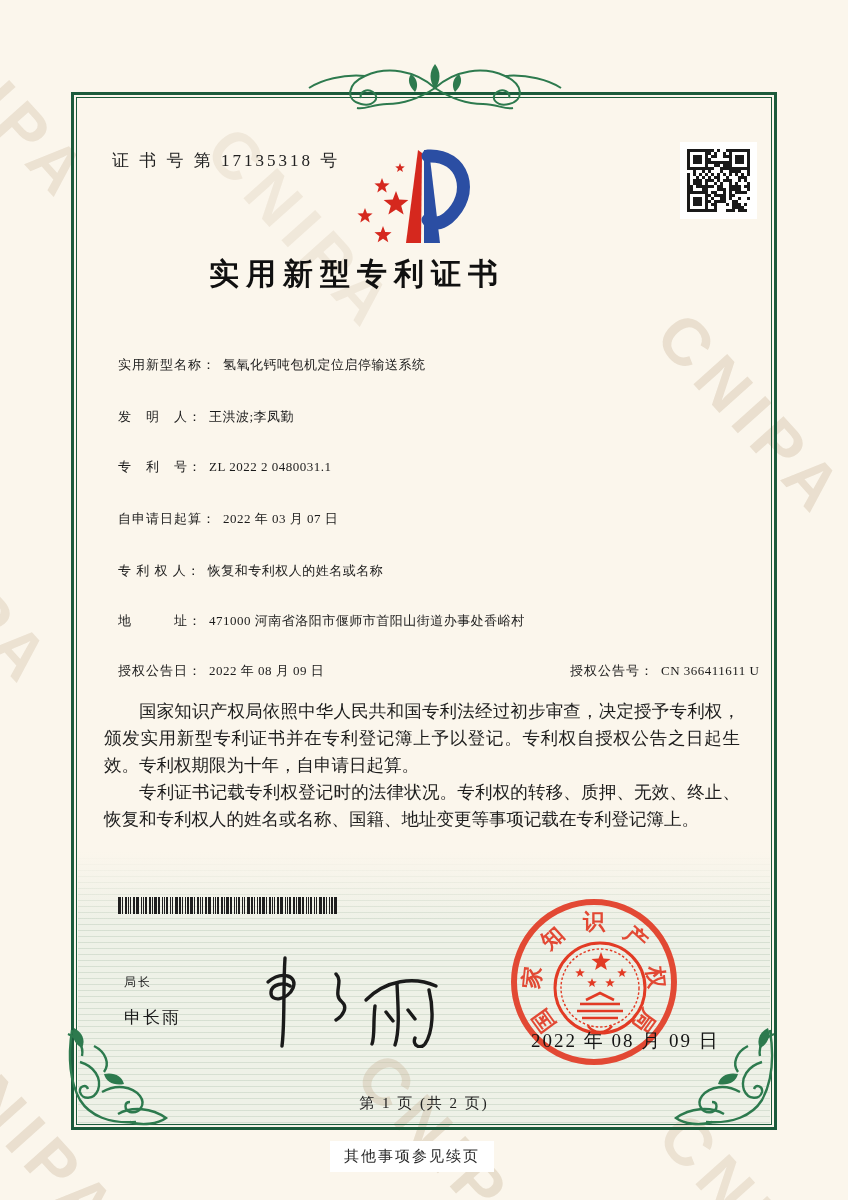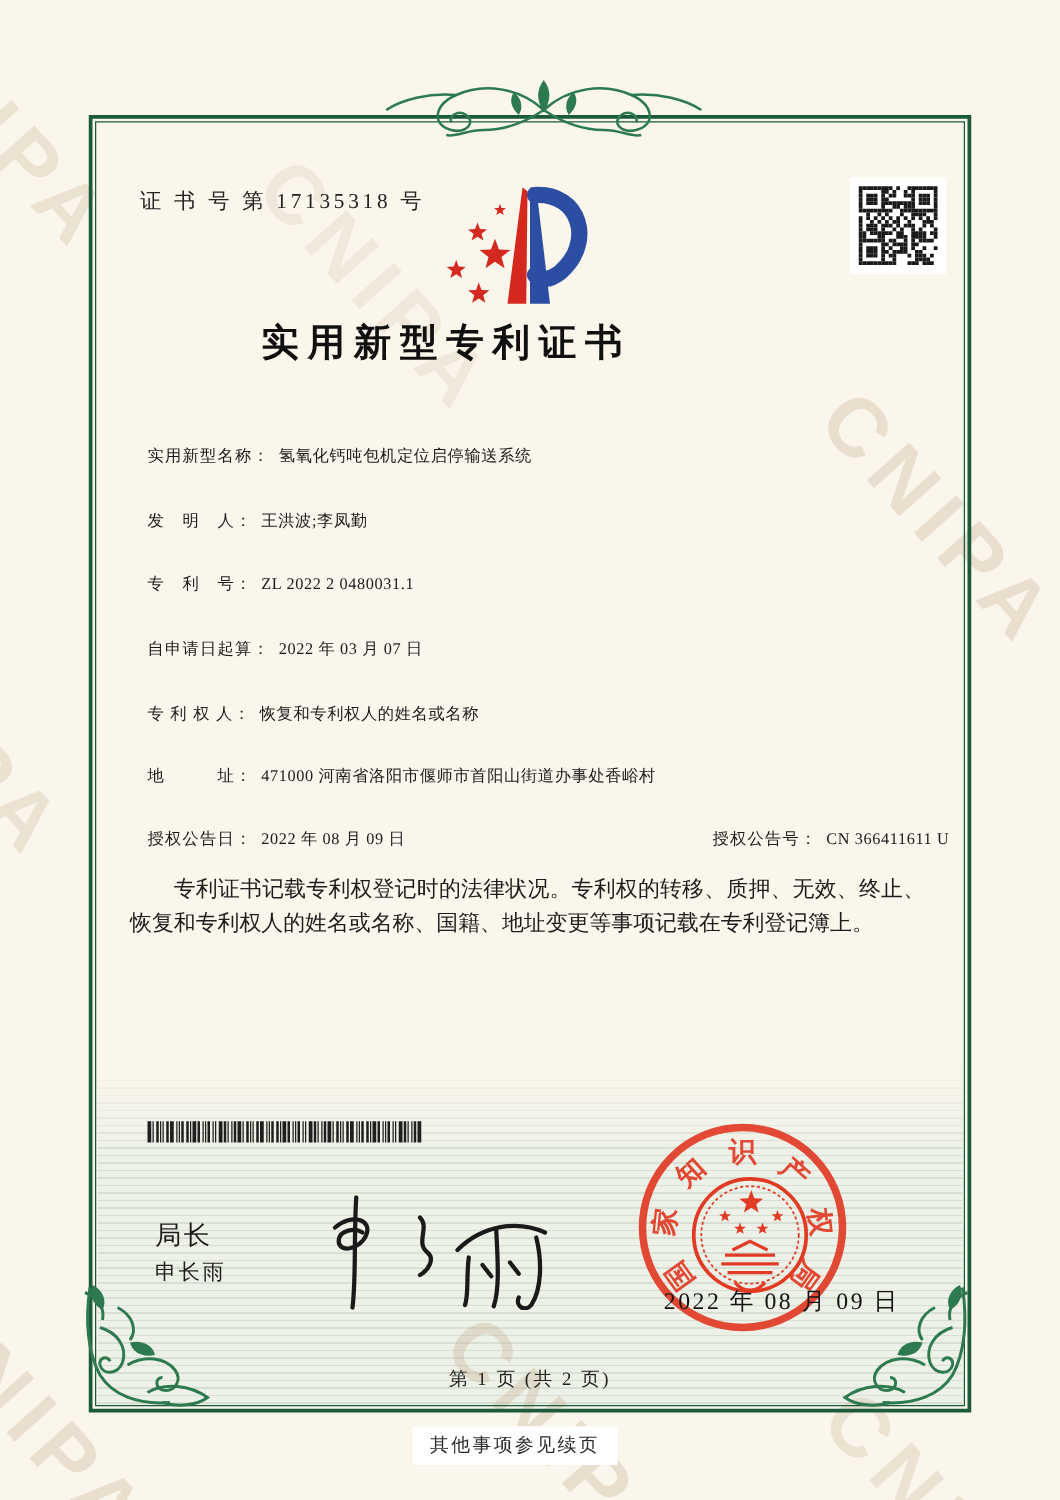--- a/index.html
+++ b/index.html
@@ -61,21 +61,21 @@
   
   .body-text { position:absolute; left:104px; top:698px; width:636px; z-index:4; }
   .body-text p {
     font-size:17.5px; line-height:27px; text-indent:2em;
     text-align:justify; color:#1d1d1d;
   }
   
   #barcode { position:absolute; left:118px; top:897px; height:17px; z-index:4; display:flex; align-items:stretch; }
   #barcode i { display:block; height:100%; }
   
-  .signer-title { position:absolute; left:124px; top:974px; font-size:21px; letter-spacing:2px; z-index:4; }
+  .signer-title { position:absolute; left:124px; top:974px; font-size:12px; letter-spacing:2px; z-index:4; }
   .signer-name  { position:absolute; left:124px; top:1006px; font-size:17px; letter-spacing:2px; z-index:4; }
   .signature { position:absolute; left:248px; top:948px; z-index:4; }
   
   .seal {
     position:absolute; left:511px; top:899px; width:166px; height:166px; z-index:5;
     border:6px solid #e23b25; border-radius:50%;
     opacity:0.92;
   }
   .seal-char {
     position:absolute; left:50%; top:50%;
@@ -640,20 +640,21 @@
 </div>
 <div class="row" style="top:612px">
   <span class="lbl">地　　　址：</span><span class="val">471000  河南省洛阳市偃师市首阳山街道办事处香峪村</span>
 </div>
 <div class="row" style="top:662px">
   <span class="lbl">授权公告日：</span><span class="val">2022 年 08 月 09 日</span>
   <span class="grant-no-part"><span class="lbl">授权公告号：</span><span class="val">CN 366411611 U</span></span>
 </div>
 
 <div class="body-text">
+  <p>国家知识产权局依照中华人民共和国专利法经过初步审查，决定授予专利权，颁发实用新型专利证书并在专利登记簿上予以登记。专利权自授权公告之日起生效。专利权期限为十年，自申请日起算。</p>
   <p>专利证书记载专利权登记时的法律状况。专利权的转移、质押、无效、终止、恢复和专利权人的姓名或名称、国籍、地址变更等事项记载在专利登记簿上。</p>
 </div>
 
 <div id="barcode">
     <i style="width: 3px; background: rgb(31, 31, 31);"></i>
     <i style="width: 1px;"></i>
     <i style="width: 1px; background: rgb(31, 31, 31);"></i>
     <i style="width: 2px;"></i>
     <i style="width: 2px; background: rgb(31, 31, 31);"></i>
     <i style="width: 1px;"></i>

